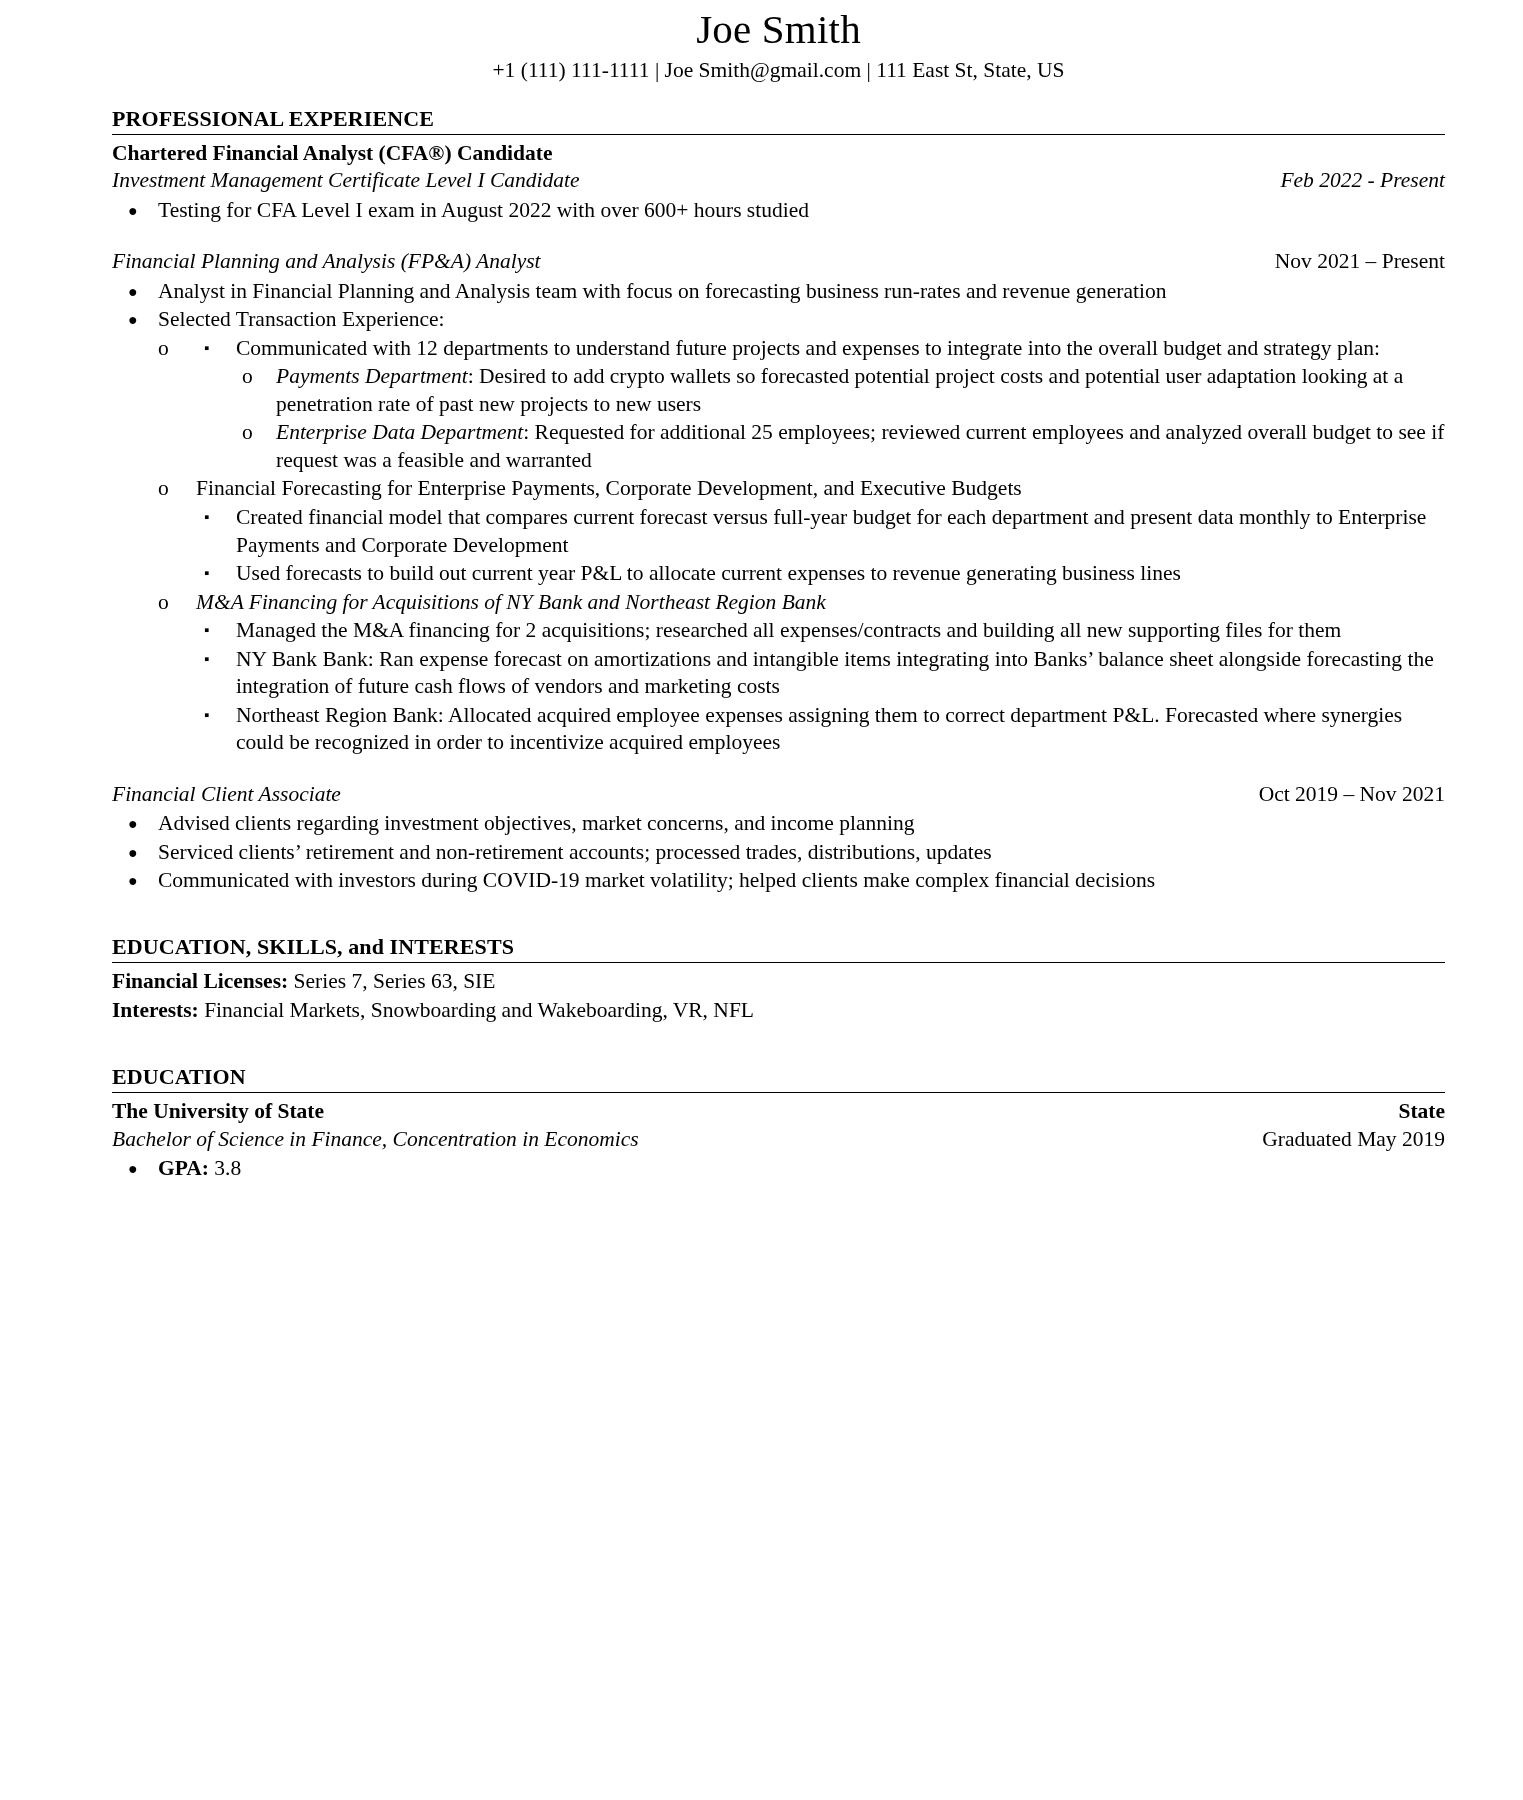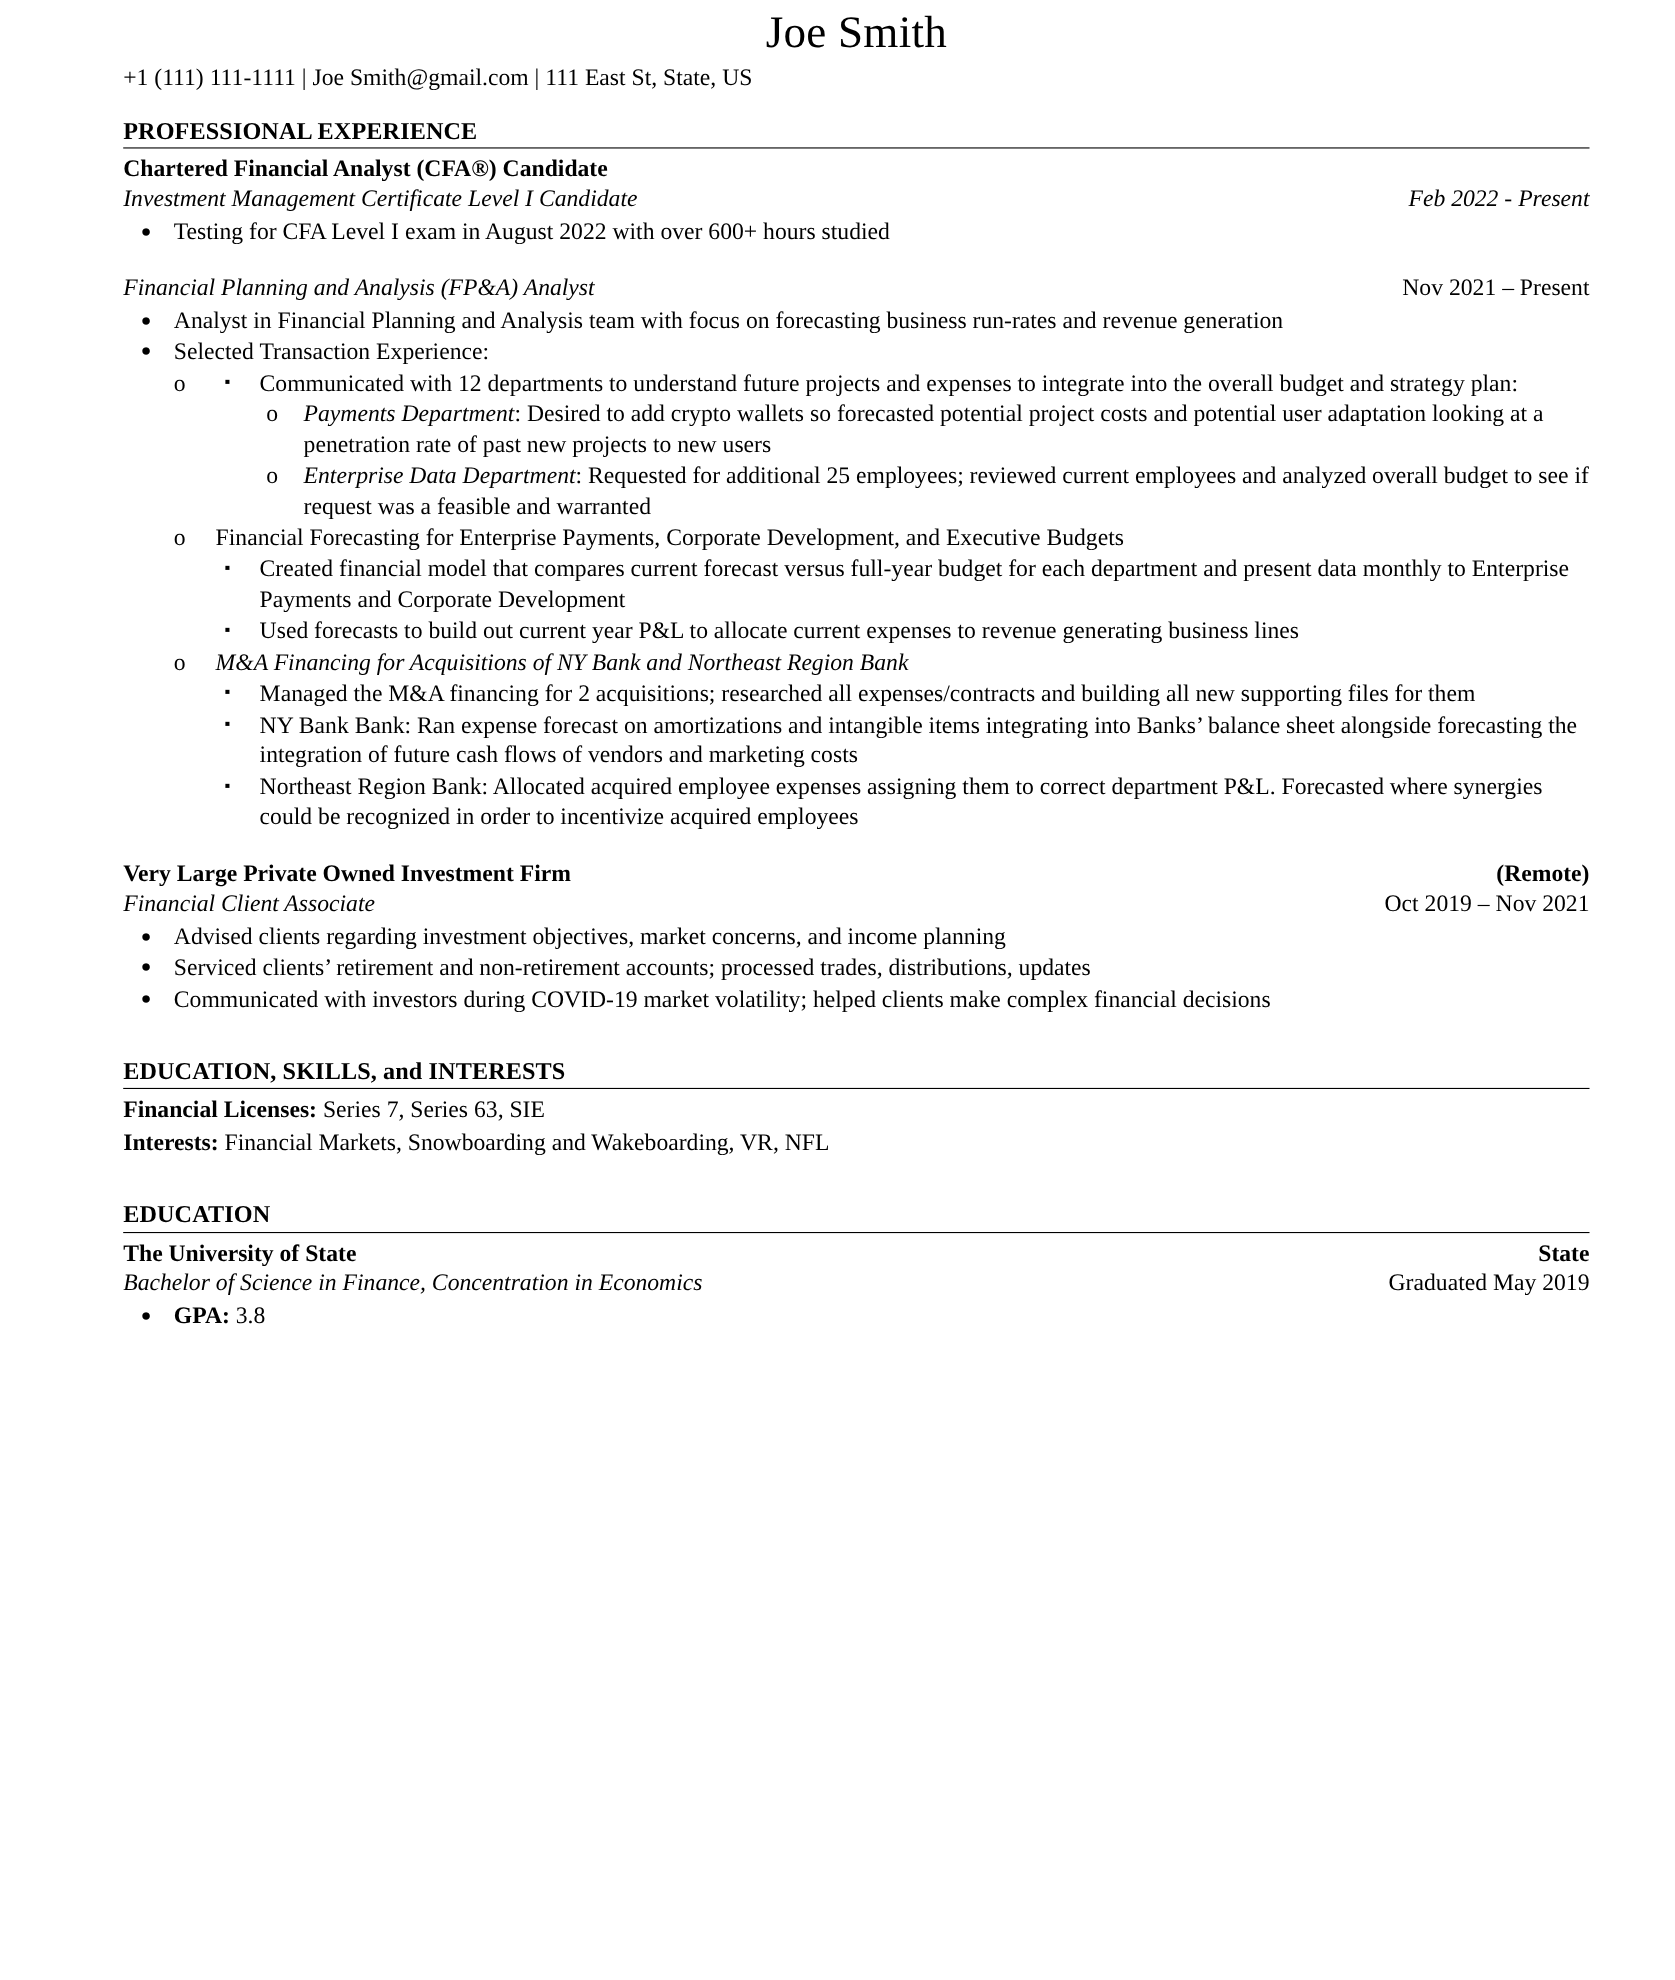--- a/index.html
+++ b/index.html
@@ -22,21 +22,21 @@
   }
   .name {
     text-align: center;
     font-size: 41px;
     line-height: 1.15;
     font-weight: 400;
     margin: 0 0 4px 0;
     letter-spacing: 0.2px;
   }
   .contact {
-    text-align: left;
+    text-align: center;
     font-size: 21.5px;
     margin: 0 0 20px 0;
   }
   .section-title {
     font-weight: bold;
     font-size: 22px;
     border-bottom: 1.6px solid #000;
     padding-bottom: 1px;
     margin-top: 14px;
     margin-bottom: 5px;
@@ -254,24 +254,20 @@
         <span class="bullet-sq">▪</span>
         <span>Northeast Region Bank: Allocated acquired employee expenses assigning them to correct department P&amp;L. Forecasted where synergies could be recognized in order to incentivize acquired employees</span>
       </li>
     </ul>
   </div>
 
   <div class="gap"></div>
 
   <div class="entry">
     <div class="row">
-      <div class="org">Very Large Private Owned Investment Firm</div>
-      <div class="right-bold">(Remote)</div>
-    </div>
-    <div class="row">
       <div class="role">Financial Client Associate</div>
       <div class="right-plain">Oct 2019 – Nov 2021</div>
     </div>
     <ul class="l1">
       <li>
         <span class="bullet">●</span>
         <span>Advised clients regarding investment objectives, market concerns, and income planning</span>
       </li>
       <li>
         <span class="bullet">●</span>

